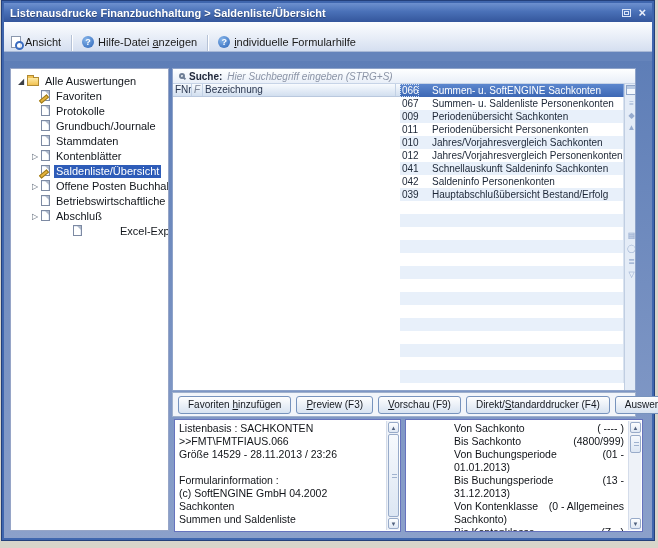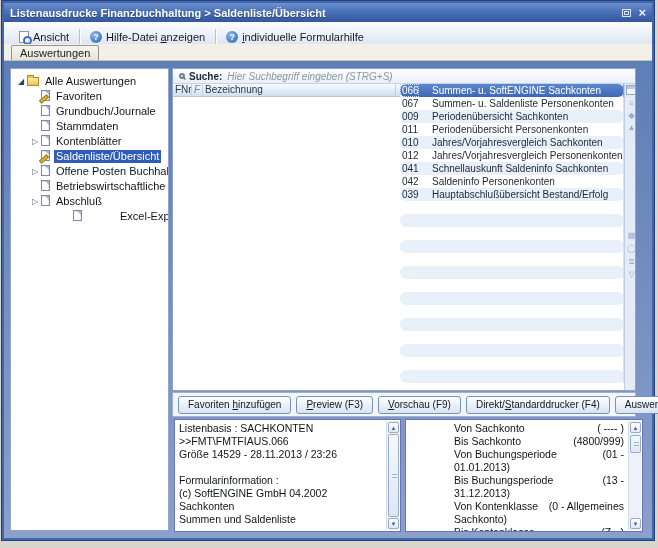--- a/index.html
+++ b/index.html
@@ -11,21 +11,21 @@
               background:linear-gradient(#6d90cf,#4a71b8 45%,#34569c);
               display:flex; align-items:center; padding:0 6px; }
   .title-text { color:#fff; font-size:11px; font-weight:bold; text-shadow:0 1px 1px rgba(0,0,0,.35); }
   .title-controls { margin-left:auto; display:flex; align-items:center; gap:7px; }
   .restore-glyph { width:9px; height:8px; border:1px solid #dbe5f8; position:relative; display:inline-block; }
   .restore-glyph:after { content:""; position:absolute; left:1px; top:1px; right:1px; bottom:1px; border:1px solid #dbe5f8; }
   .close-glyph { color:#e9eefa; font-size:13px; font-weight:bold; line-height:11px; }
   
   .toolbar { position:absolute; left:0; top:19px; right:0; height:30px;
              background:linear-gradient(#fcfdff,#e7edf7 55%,#d5dff0);
-             border-bottom:1px solid #a9b9d6; display:flex; align-items:center; padding:0 8px; }
+             border-bottom:1px solid #a9b9d6; display:flex; align-items:flex-end; padding:0 0; }
   .tb-btn { display:flex; align-items:center; gap:4px; height:18px; padding:0 6px;
             font-size:11px; color:#1a1a1a; border:1px solid transparent; border-radius:2px; }
   .tb-sep { width:1px; height:16px; background:#b6c2d6; margin:0 3px; box-shadow:1px 0 0 #fff; }
   .ansicht-glyph { width:10px; height:12px; background:#fff; border:1px solid #8a97ad; position:relative; display:inline-block; }
   .ansicht-glyph:after { content:""; position:absolute; width:5px; height:5px; border:2px solid #3a6cc0; border-radius:50%;
                          right:-4px; bottom:-3px; background:rgba(255,255,255,.7); }
   .help-glyph { width:12px; height:12px; border-radius:50%; background:radial-gradient(circle at 35% 30%,#86b5ea,#2a63b8);
                 color:#fff; font-weight:bold; font-size:9px; line-height:12px; text-align:center; display:inline-block; }
   
   .tabstrip { position:absolute; left:0; top:41px; right:0; height:17px; background:#f2f0e7;
@@ -68,21 +68,21 @@
   .tbl-main { width:451px; flex:none; display:flex; flex-direction:row; overflow:hidden; }
   .hdr { height:13px; flex:none; display:flex; background:linear-gradient(#f8fbfe,#dde7f4 70%,#d2dfef);
          border-bottom:1px solid #b9c8de; font-size:10px; color:#2a3750; }
   .hdr .c { border-right:1px solid #c2d1e5; padding:0 2px; line-height:12px; overflow:hidden; }
   .c-fnr { width:19px; flex:none; }
   .c-f   { width:11px; flex:none; }
   .c-bez { width:193px; flex:none; }
   .c-rest{ flex:1; border-right:none !important; }
   .hdr .c-f { color:#7d8698; font-style:italic; }
   .tbody { flex:1; overflow:hidden; }
-  .trow { display:flex; height:13px; font-size:10px; color:#1c2636;border-radius:6px; }
+  .trow { display:flex; height:13px; font-size:10px; color:#1c2636; }
   .trow.stripe { background:#e8f0fa; }
   .trow .c { padding:0 2px; line-height:13px; white-space:nowrap; overflow:hidden; }
   .trow .c-rest { border-left:1px solid #d9e3f0; }
   .trow.selected { background:linear-gradient(#5c87ce,#3c67b4); color:#fff; }
   .trow.selected .c-fnr { outline:1px dotted #cfe0f8; outline-offset:-1px; }
   .trow.selected .c-rest { border-left-color:#7fa0d8; }
   
   .strip { width:13px; flex:none; background:#e4ecf7; border-left:1px solid #c0cee2; position:relative; }
   .corner-ico { position:absolute; top:1px; left:1px; width:10px; height:10px; border:1px solid #8fa5c8; background:#f4f8fd; }
   .corner-ico:before { content:""; position:absolute; left:0; right:0; top:0; height:3px; background:#b9cbe4; }
@@ -134,36 +134,38 @@
         <span class="help-glyph">?</span>
         <span><span>Hilfe-Datei </span><u>a</u><span>nzeigen</span></span>
       </span>
       <span class="tb-sep"></span>
       <span class="tb-btn">
         <span class="help-glyph">?</span>
         <span><span></span><u>i</u><span>ndividuelle Formularhilfe</span></span>
       </span>
     </div>
 
-  <div class="tabstrip">
-    <span class="tab">Auswertungen</span>
-  </div>
 
   <div class="content">
 
     <div class="tree">
         <div class="tree-row" style="padding-left: 4px;">
           <span class="exp open">◢</span>
           <span class="tree-ico "><span class="folder-glyph"></span></span>
           <span class="tree-label">Alle Auswertungen</span>
         </div>
         <div class="tree-row" style="padding-left: 18px;">
           <span class="exp"></span>
           <span class="tree-ico doc-fav"><span class="doc-glyph"></span></span>
           <span class="tree-label">Favoriten</span>
+        </div>
+        <div class="tree-row" style="padding-left: 18px;">
+          <span class="exp"></span>
+          <span class="tree-ico doc"><span class="doc-glyph"></span></span>
+          <span class="tree-label">Protokolle</span>
         </div>
         <div class="tree-row" style="padding-left: 18px;">
           <span class="exp"></span>
           <span class="tree-ico doc"><span class="doc-glyph"></span></span>
           <span class="tree-label">Grundbuch/Journale</span>
         </div>
         <div class="tree-row" style="padding-left: 18px;">
           <span class="exp"></span>
           <span class="tree-ico doc"><span class="doc-glyph"></span></span>
           <span class="tree-label">Stammdaten</span>

